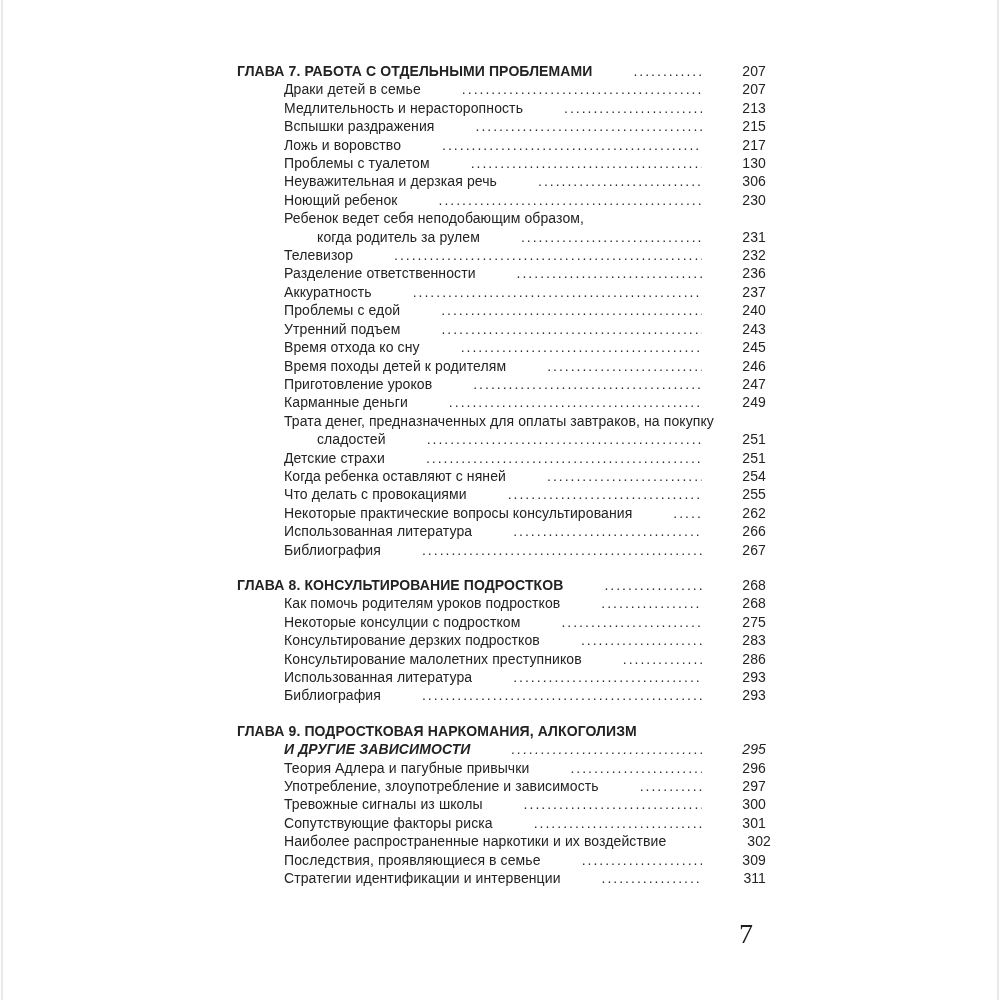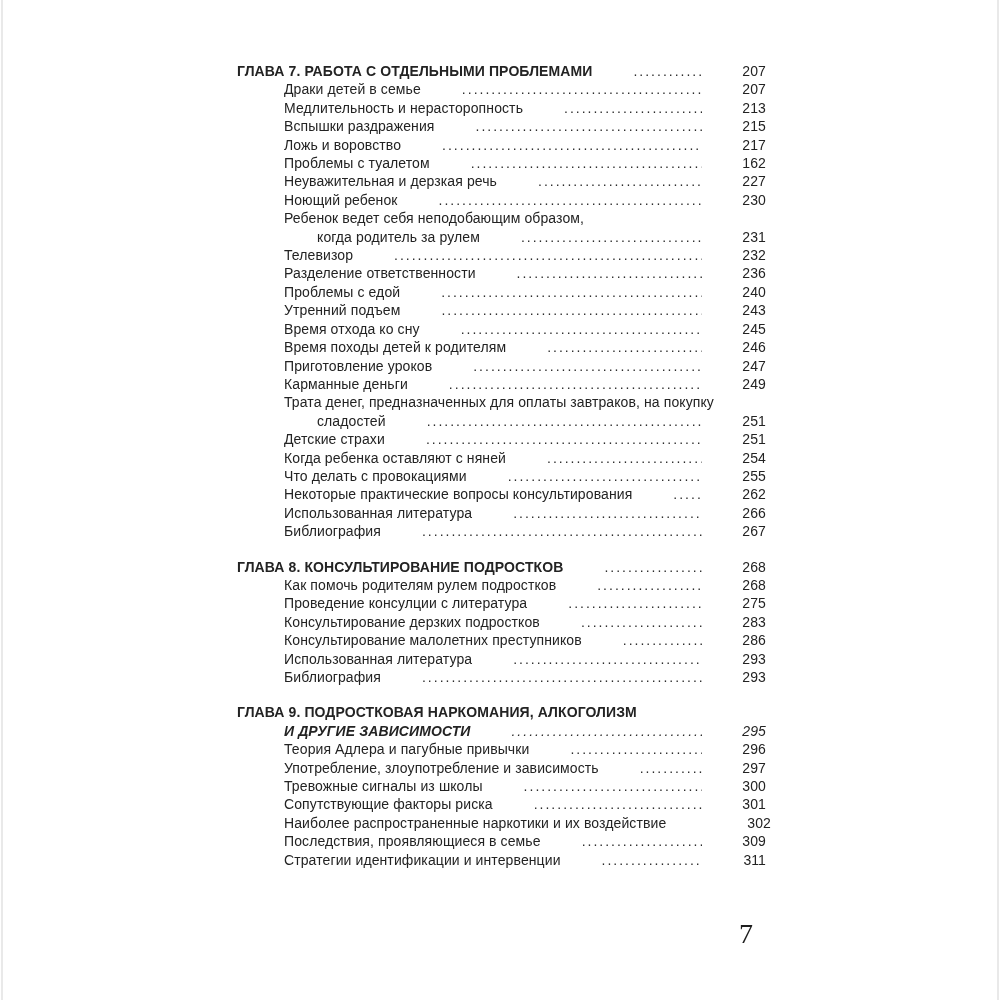--- a/index.html
+++ b/index.html
@@ -91,26 +91,26 @@
           <span class="pagenum">215</span>
         </div>
         <div class="toc-row entry">
           <span class="label">Ложь и воровство</span>
           <span class="dots"></span>
           <span class="pagenum">217</span>
         </div>
         <div class="toc-row entry">
           <span class="label">Проблемы с туалетом</span>
           <span class="dots"></span>
-          <span class="pagenum">162</span>
+          <span class="pagenum">130</span>
         </div>
         <div class="toc-row entry">
           <span class="label">Неуважительная и дерзкая речь</span>
           <span class="dots"></span>
-          <span class="pagenum">227</span>
+          <span class="pagenum">306</span>
         </div>
         <div class="toc-row entry">
           <span class="label">Ноющий ребенок</span>
           <span class="dots"></span>
           <span class="pagenum">230</span>
         </div>
         <div class="toc-row entry">
           <span class="label">Ребенок ведет себя неподобающим образом,</span>
         </div>
         <div class="toc-row entry cont">
@@ -120,20 +120,25 @@
         </div>
         <div class="toc-row entry">
           <span class="label">Телевизор</span>
           <span class="dots"></span>
           <span class="pagenum">232</span>
         </div>
         <div class="toc-row entry">
           <span class="label">Разделение ответственности</span>
           <span class="dots"></span>
           <span class="pagenum">236</span>
+        </div>
+        <div class="toc-row entry">
+          <span class="label">Аккуратность</span>
+          <span class="dots"></span>
+          <span class="pagenum">237</span>
         </div>
         <div class="toc-row entry">
           <span class="label">Проблемы с едой</span>
           <span class="dots"></span>
           <span class="pagenum">240</span>
         </div>
         <div class="toc-row entry">
           <span class="label">Утренний подъем</span>
           <span class="dots"></span>
           <span class="pagenum">243</span>
@@ -197,26 +202,26 @@
           <span class="pagenum">267</span>
         </div>
       </section>
       <section class="toc-section">
         <div class="toc-row chapter">
           <span class="label">ГЛАВА 8. КОНСУЛЬТИРОВАНИЕ ПОДРОСТКОВ</span>
           <span class="dots"></span>
           <span class="pagenum">268</span>
         </div>
         <div class="toc-row entry">
-          <span class="label">Как помочь родителям рулем подростков</span>
+          <span class="label">Как помочь родителям уроков подростков</span>
           <span class="dots"></span>
           <span class="pagenum">268</span>
         </div>
         <div class="toc-row entry">
-          <span class="label">Проведение консулции с литература</span>
+          <span class="label">Некоторые консулции с подростком</span>
           <span class="dots"></span>
           <span class="pagenum">275</span>
         </div>
         <div class="toc-row entry">
           <span class="label">Консультирование дерзких подростков</span>
           <span class="dots"></span>
           <span class="pagenum">283</span>
         </div>
         <div class="toc-row entry">
           <span class="label">Консультирование малолетних преступников</span>

